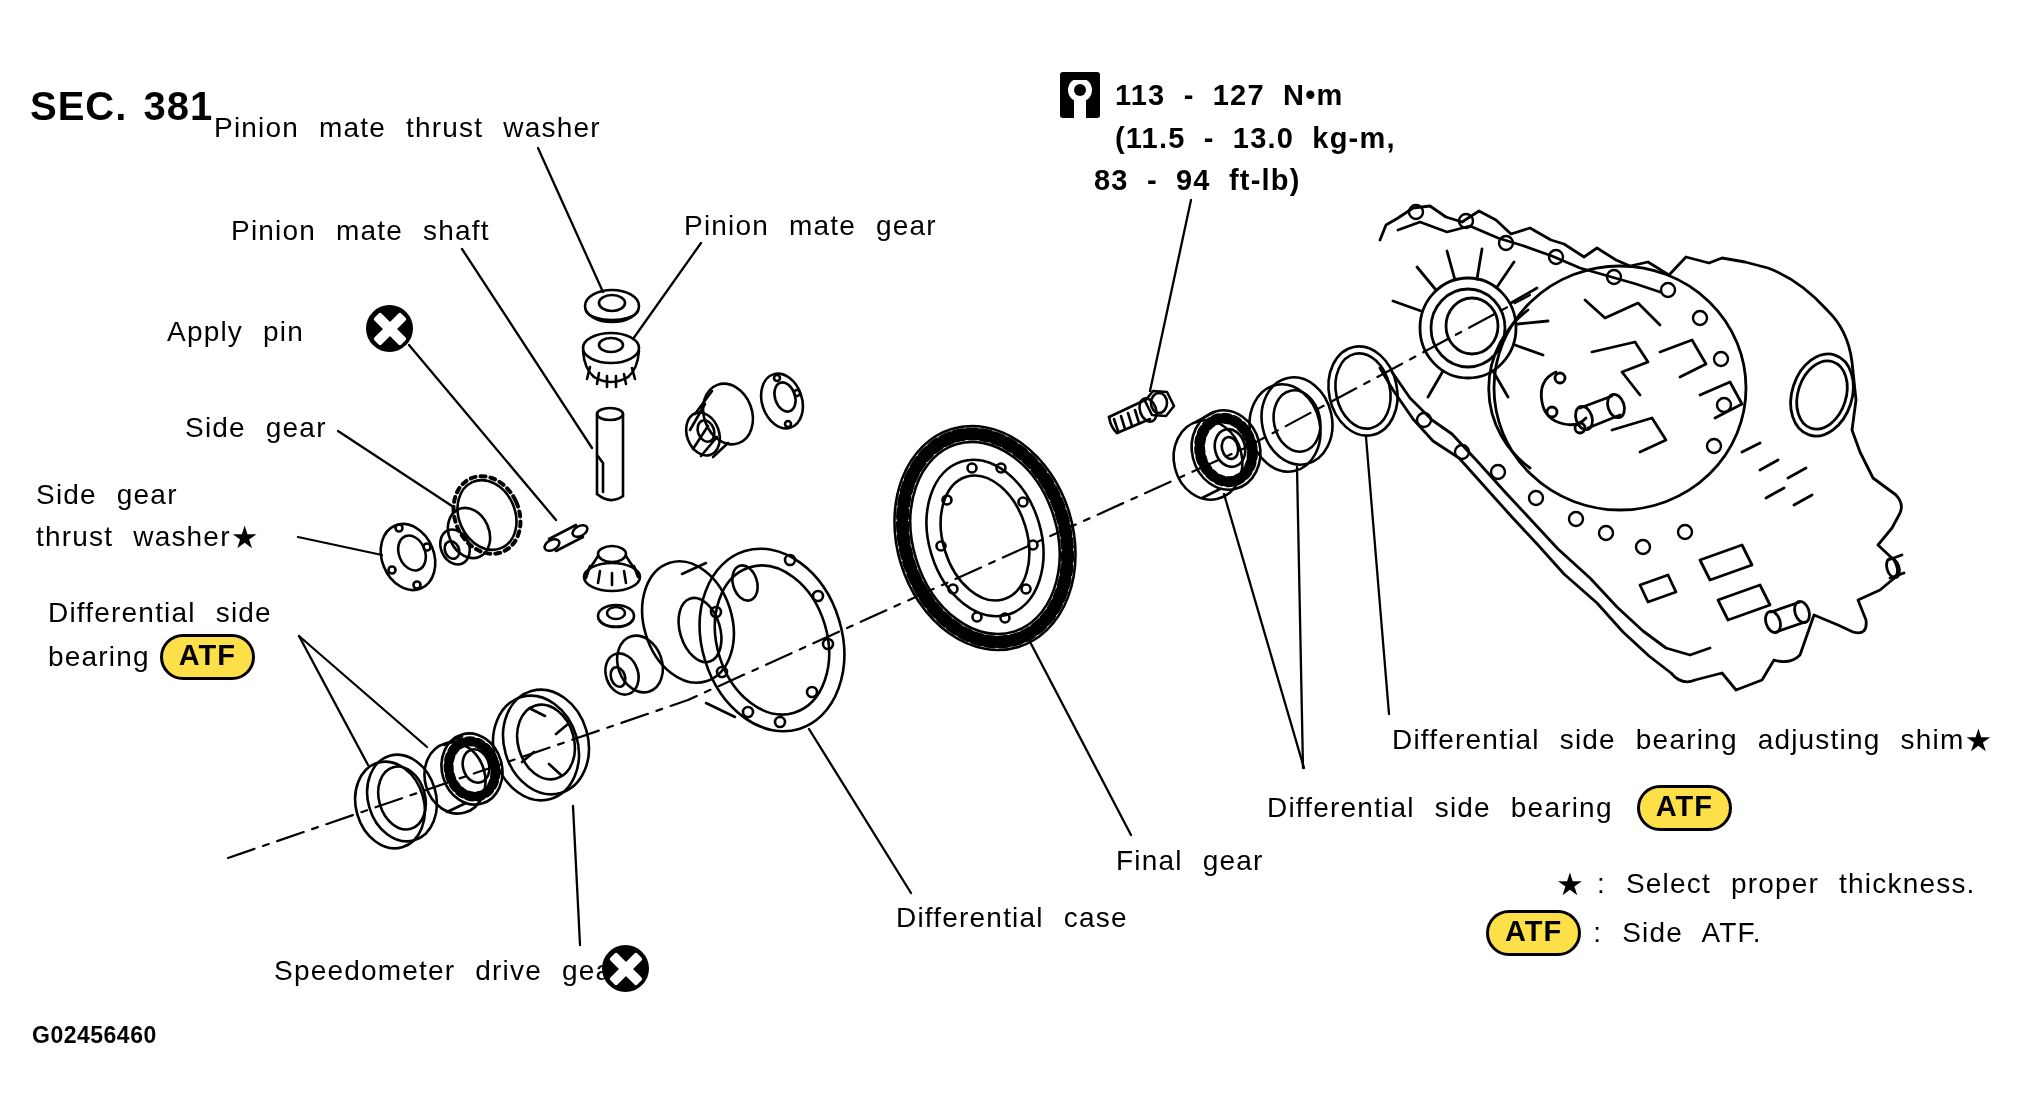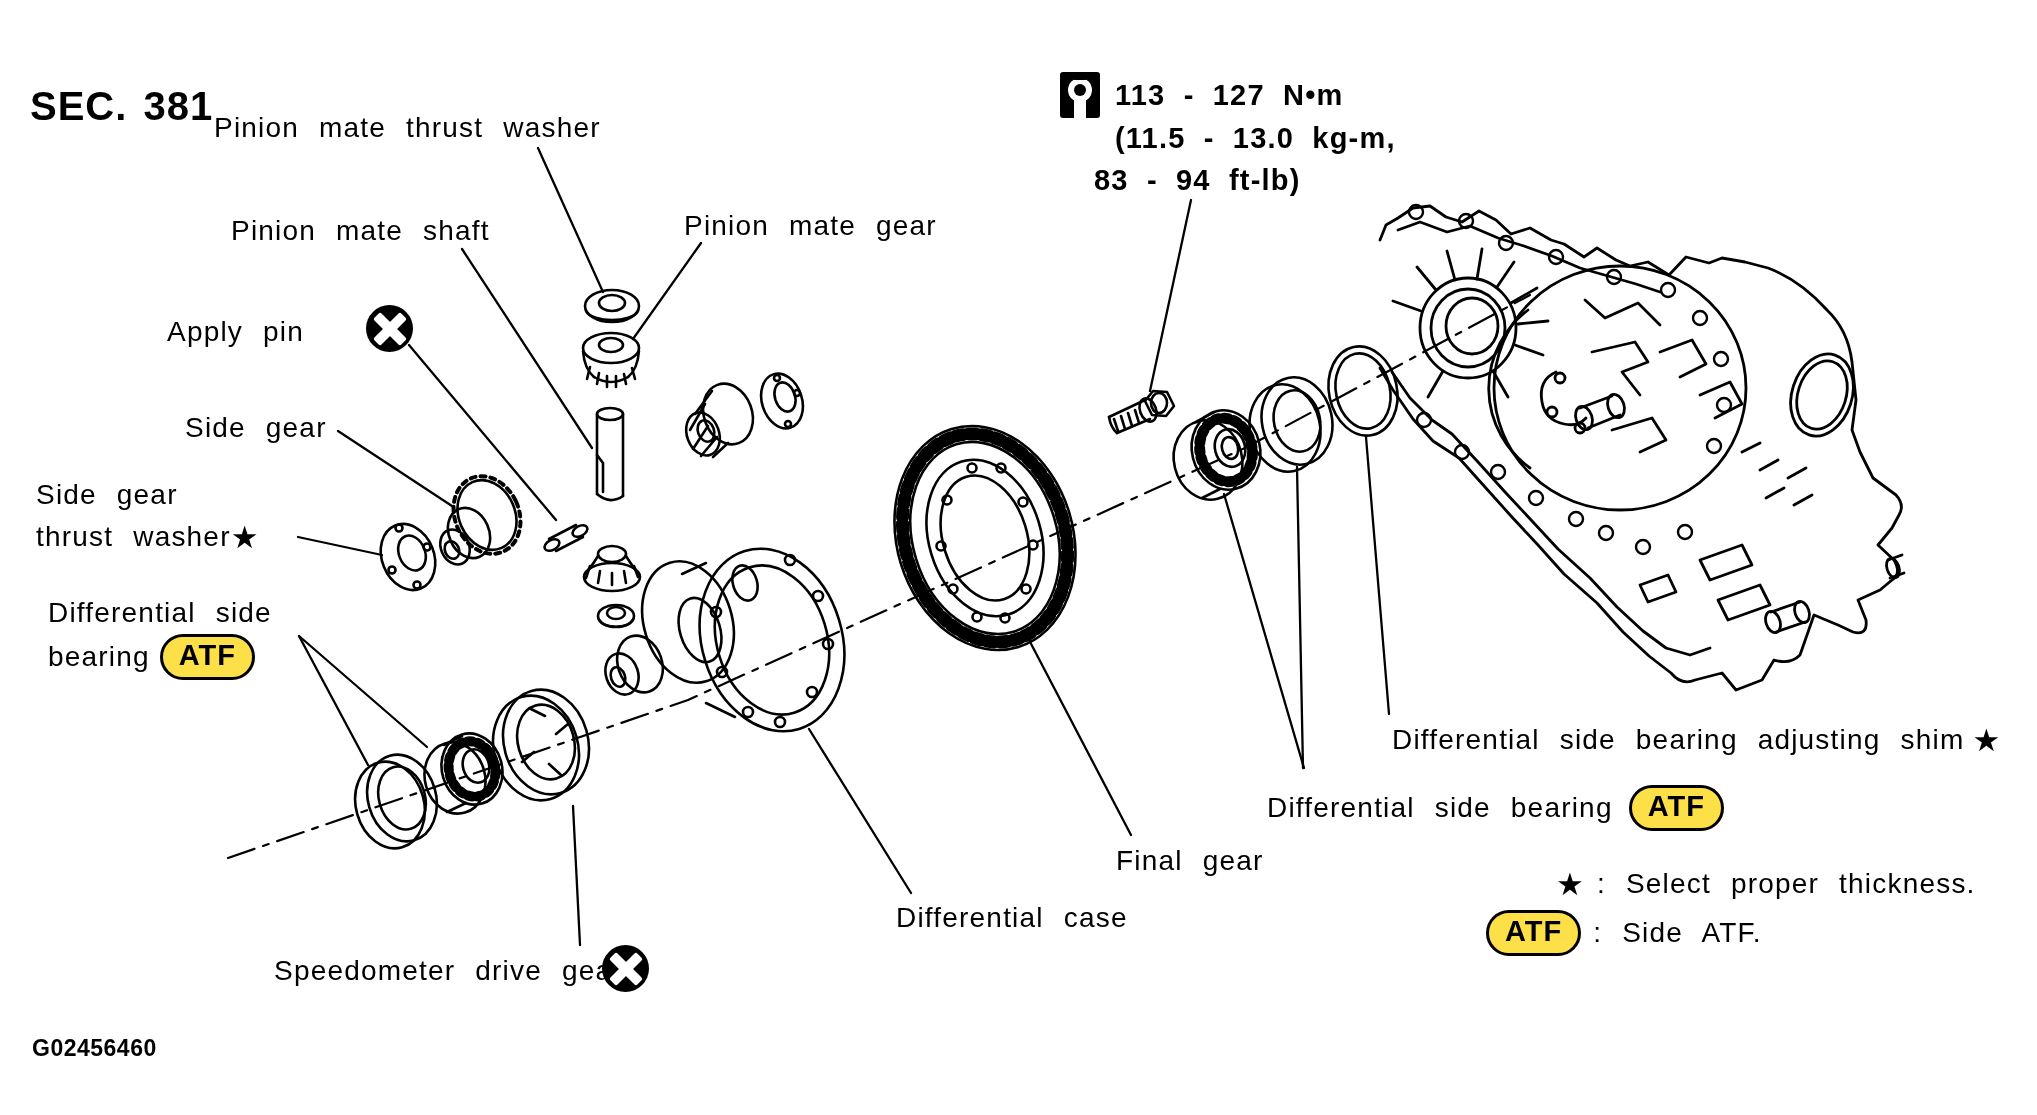--- a/index.html
+++ b/index.html
@@ -6,21 +6,21 @@
   #stage{
     position:relative;width:2037px;height:1115px;background:#ffffff;
     font-family:Liberation Sans, sans-serif;color:#000;overflow:hidden;
   }
   #artwork{position:absolute;left:0;top:0;width:2037px;height:1115px;}
   .lbl{
     position:absolute;font-size:28px;line-height:1.5;color:#000;
     letter-spacing:1.2px;word-spacing:11px;white-space:nowrap;
   }
   .title{font-size:40px;font-weight:bold;letter-spacing:1px;word-spacing:4px;}
-  .figcode{font-size:23px;font-weight:bold;letter-spacing:.5px;margin-top:13px;}
+  .figcode{font-size:23px;font-weight:bold;letter-spacing:.5px;}
   .torque-txt{font-size:29px;font-weight:bold;line-height:1.45;word-spacing:9px;}
   .row{display:inline-flex;align-items:center;}
   .star{font-size:31px;line-height:1;}
   .atf-pill{
     display:inline-block;border:3.5px solid #000;border-radius:26px;
     padding:3px 16px 5px 16px;font-size:29px;font-weight:bold;
     letter-spacing:1px;word-spacing:0;line-height:1.1;background:#fde047;
   }
   .xsym{
     position:absolute;width:47px;height:47px;border-radius:50%;
@@ -344,26 +344,26 @@
     </div>
   </div>
 
   <div class="lbl" style="left:274px;top:950px">Speedometer drive gear</div>
   <span class="xsym" style="left:602px;top:945px"></span>
 
   <div class="lbl" style="left:896px;top:897px">Differential case</div>
 
   <div class="lbl" style="left:1116px;top:840px">Final gear</div>
 
-  <div class="lbl row" style="left:1392px;top:719px;gap:8px">
+  <div class="lbl row" style="left:1392px;top:719px;gap:0">
     <span>Differential side bearing adjusting shim</span>
     <span class="star">★</span>
   </div>
 
-  <div class="lbl row" style="left:1267px;top:785px;gap:16px">
+  <div class="lbl row" style="left:1267px;top:785px;gap:24px">
     <span>Differential side bearing</span>
     <span class="atf-pill">ATF</span>
   </div>
 
   <div class="lbl legend-line" style="left:1556px;top:863px">
     <span class="star">★</span>
     <span>:  Select  proper  thickness.</span>
   </div>
   <div class="lbl legend-line" style="left:1486px;top:910px">
     <span class="atf-pill">ATF</span>

